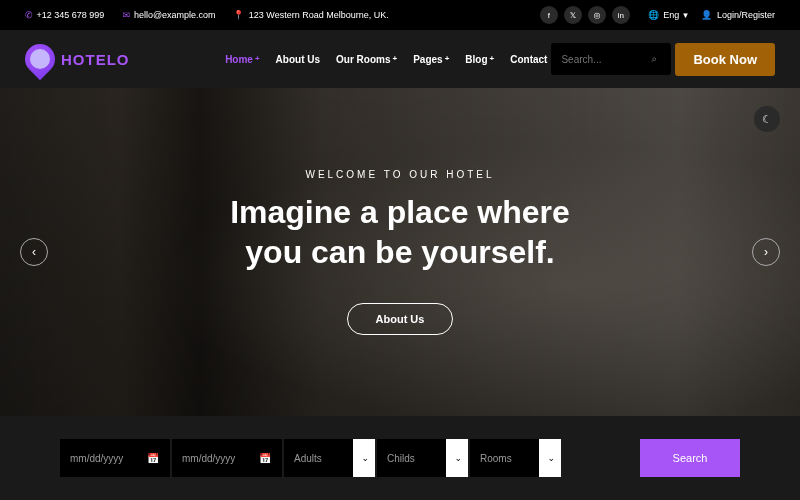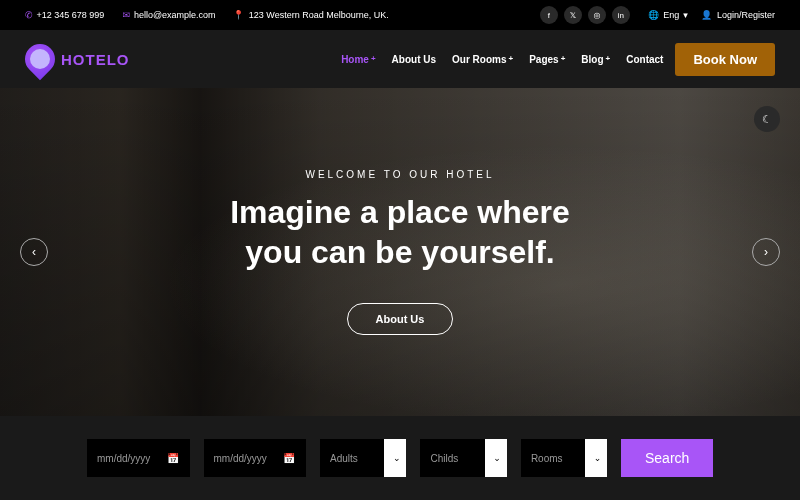--- a/index.html
+++ b/index.html
@@ -5,21 +5,21 @@
 *{margin:0;padding:0;box-sizing:border-box;font-family:Arial,Helvetica,sans-serif}
 body{width:800px;height:500px;overflow:hidden;background:#1a1a1a}
 .topbar{background:#000;height:30px;display:flex;align-items:center;padding:0 25px;font-size:9px;color:#fff}
 .topbar-left{display:flex;gap:18px;flex:1}
 .topbar-item{display:flex;align-items:center;gap:4px}
 .topbar-right{display:flex;align-items:center;gap:8px}
 .social-icons{display:flex;gap:6px}
 .social-circle{width:18px;height:18px;border-radius:50%;background:#2a2a2a;display:flex;align-items:center;justify-content:center;font-size:8px;cursor:pointer}
 .lang-login{display:flex;gap:14px;margin-left:10px}
 .purple-icon{color:#a855f7}
-.header{background:#1a1a1a;height:58px;display:flex;align-items:center;padding:0 25px;gap:12px}
+.header{background:#1a1a1a;height:58px;display:flex;align-items:center;padding:0 25px;gap:4px}
 .logo{display:flex;align-items:center;gap:6px}
 .logo-mark{width:30px;height:30px;background:radial-gradient(circle at 50% 35%,#a855f7 0%,#7c3aed 100%);border-radius:50% 50% 50% 0;transform:rotate(-45deg);position:relative}
 .logo-mark::after{content:'';position:absolute;top:5px;left:5px;width:20px;height:20px;background:#c4b5fd;border-radius:50%}
 .logo-text{color:#a855f7;font-weight:bold;font-size:15px;letter-spacing:1px}
 .nav{display:flex;gap:16px;margin-left:auto;font-size:10px;color:#fff;font-weight:600}
 .nav-item{cursor:pointer;display:flex;gap:2px}
 .nav-item.active{color:#a855f7}
 .plus{font-size:8px}
 .search-box{background:#000;border-radius:3px;display:flex;align-items:center;padding:0 10px;height:32px;width:120px}
 .search-input{background:transparent;border:none;color:#888;font-size:10px;width:90px;outline:none}
@@ -27,27 +27,27 @@
 .book-btn{background:#a16207;color:#fff;border:none;padding:9px 18px;border-radius:3px;font-size:13px;font-weight:600;cursor:pointer}
 .hero{height:328px;background:linear-gradient(rgba(0,0,0,0.45),rgba(0,0,0,0.45)),linear-gradient(90deg,#3a3530 0%,#4a4238 15%,#2a2520 25%,#5a5248 40%,#6a6258 55%,#7a7268 70%,#8a8278 85%,#6a6258 100%);position:relative;display:flex;flex-direction:column;align-items:center;justify-content:center;color:#fff}
 .hero::before{content:'';position:absolute;inset:0;background:radial-gradient(ellipse at 70% 60%,rgba(200,190,170,0.15) 0%,transparent 50%),linear-gradient(180deg,transparent 0%,rgba(0,0,0,0.3) 100%)}
 .subtitle{font-size:10px;letter-spacing:3px;margin-bottom:12px;position:relative;z-index:2}
 .hero-title{font-size:32px;font-weight:bold;text-align:center;line-height:1.25;margin-bottom:31px;position:relative;z-index:2;font-family:Georgia,serif}
 .about-btn{border:1.5px solid #fff;background:transparent;color:#fff;padding:9px 28px;border-radius:20px;font-size:11px;font-weight:600;cursor:pointer;position:relative;z-index:2}
 .arrow{position:absolute;top:50%;transform:translateY(-50%);width:28px;height:28px;border:1.5px solid #aaa;border-radius:50%;display:flex;align-items:center;justify-content:center;color:#fff;font-size:12px;cursor:pointer;z-index:3}
 .arrow-left{left:20px}
 .arrow-right{right:20px}
 .theme-toggle{position:absolute;top:18px;right:20px;width:26px;height:26px;background:#2a2a2a;border-radius:50%;display:flex;align-items:center;justify-content:center;color:#fff;font-size:11px;cursor:pointer;z-index:3}
-.booking{background:#1a1a1a;height:84px;display:flex;align-items:center;padding:0 87px;gap:14px;position:relative}
+.booking{background:#1a1a1a;height:84px;display:flex;align-items:center;padding:0 60px;gap:2px;position:relative}
 .booking-field{background:#000;height:38px;display:flex;align-items:center;padding:0 10px;font-size:10px;color:#999}
 .date-field{width:110px;justify-content:space-between}
 .select-field{width:91px;position:relative;padding-right:26px}
 .select-field::after{content:'';position:absolute;right:0;top:0;width:22px;height:38px;background:#fff;display:flex;align-items:center;justify-content:center}
 .chevron{position:absolute;right:6px;top:14px;color:#000;z-index:2;font-size:9px}
-.search-btn{background:#a855f7;color:#fff;border:none;height:38px;width:100px;font-size:14px;cursor:pointer;margin-left:auto}
+.search-btn{background:#a855f7;color:#fff;border:none;height:38px;width:100px;font-size:11px;cursor:pointer;margin-left:auto}
 .cal-icon{font-size:10px}
 </style>
 </head>
 <body>
 
 <div class="topbar">
   <div class="topbar-left">
     <div class="topbar-item">
       <span class="purple-icon">✆</span>
       <span>+12 345 678 999</span>
@@ -104,20 +104,24 @@
         <span class="plus">+</span>
       </div>
     <div class="nav-item">
         <span>Blog</span>
         <span class="plus">+</span>
       </div>
     <div class="nav-item">
         <span>Contact</span>
       </div>
   </div>
+  <div class="search-box">
+    <input class="search-input" placeholder="Search..." style="">
+    <span class="search-icon">⌕</span>
+  </div>
   <button class="book-btn">Book Now</button>
 </div>
 
 <div class="hero">
   <div class="theme-toggle">
       <span>☾</span>
     </div>
   <div class="arrow arrow-left">
       <span>‹</span>
     </div>

